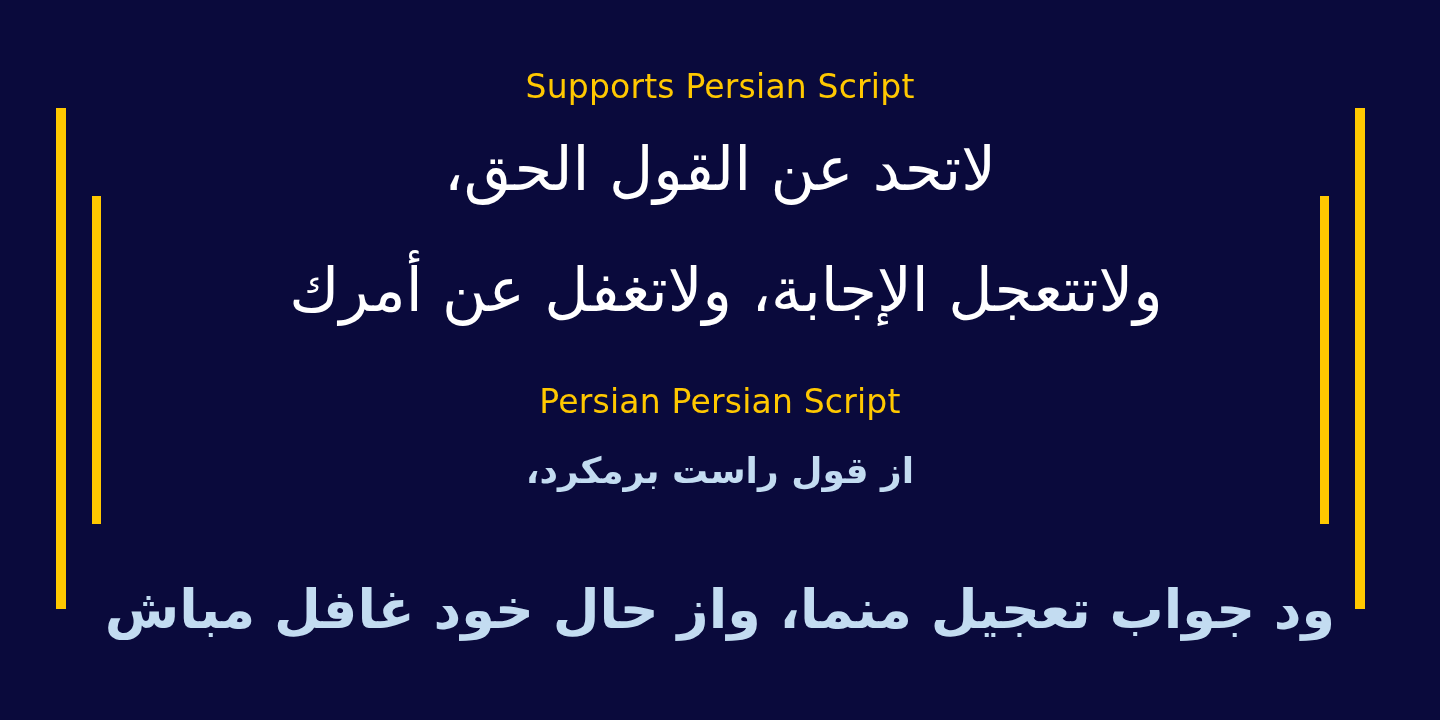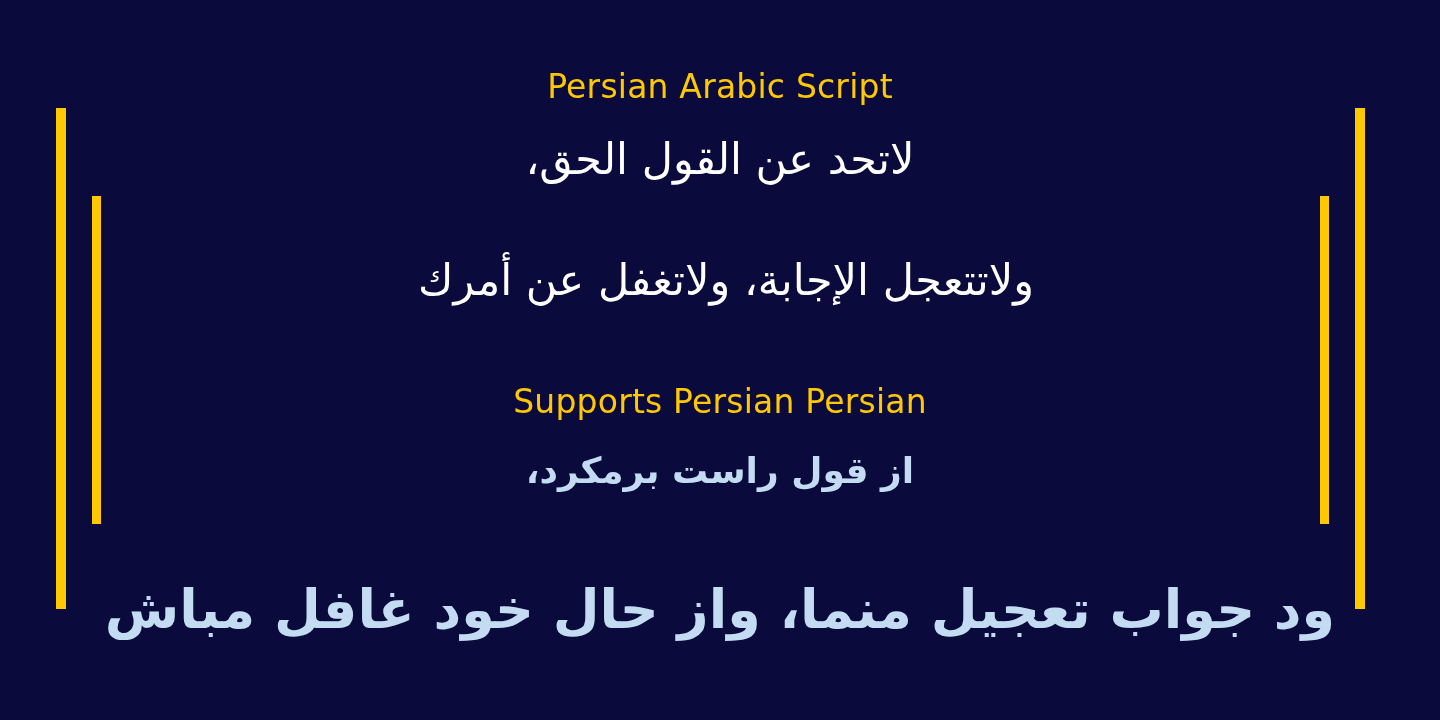--- a/index.html
+++ b/index.html
@@ -61,21 +61,21 @@
     unicode-bidi: isolate;
     text-align: center;
     white-space: nowrap;
     line-height: 1.05;
   }
 
   .sample-arabic {
     color: #ffffff;
     font-family: "DejaVu Sans", "Liberation Sans", sans-serif;
     font-weight: 400;
-    font-size: 43px;
+    font-size: 61px;
   }
 
   .sample-persian {
     color: #c3dcf1;
     font-family: "DejaVu Sans", "Liberation Sans", sans-serif;
     font-weight: 700;
     font-size: 36px;
   }
 
   
@@ -94,33 +94,33 @@
 <div id="poster">
 
   <div class="rule rule-left-outer"></div>
   <div class="rule rule-left-inner"></div>
   <div class="rule rule-right-inner"></div>
   <div class="rule rule-right-outer"></div>
 
   <div class="content">
 
     <div class="label-arabic">
-      <div class="section-label">Persian Arabic Script</div>
+      <div class="section-label">Supports Persian Script</div>
     </div>
 
     <div class="line-ar-1">
       <div class="sample sample-arabic">لاتحد عن القول الحق،</div>
     </div>
 
     <div class="line-ar-2">
       <div class="sample sample-arabic">ولاتتعجل الإجابة، ولاتغفل عن أمرك</div>
     </div>
 
     <div class="label-persian">
-      <div class="section-label">Supports Persian Persian</div>
+      <div class="section-label">Persian Persian Script</div>
     </div>
 
     <div class="line-fa-1">
       <div class="sample sample-persian">از قول راست برمکرد،</div>
     </div>
 
     <div class="line-fa-2">
       <div class="sample sample-persian">ود جواب تعجیل منما، واز حال خود غافل مباش</div>
     </div>
 

